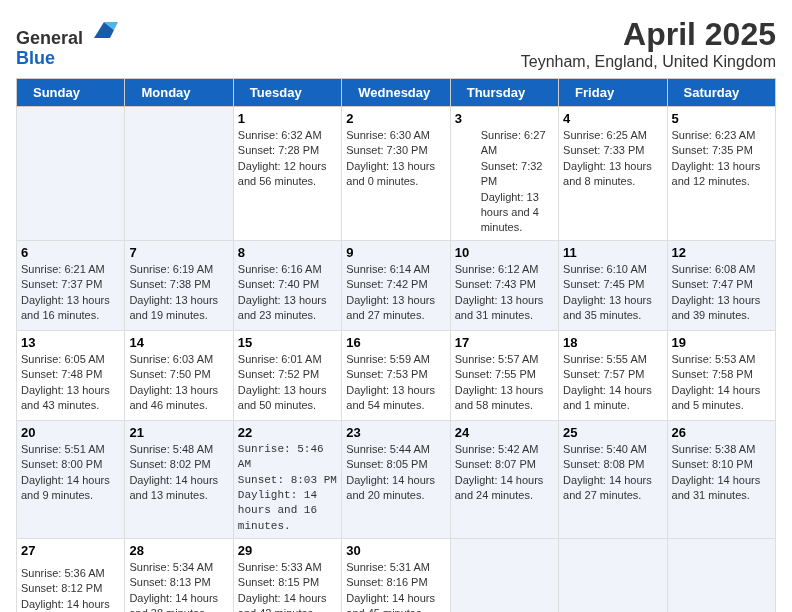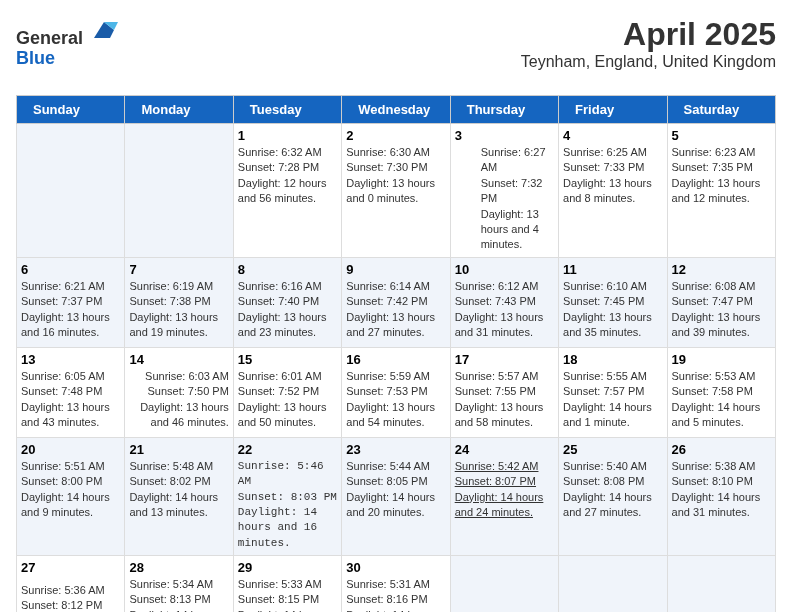--- a/index.html
+++ b/index.html
@@ -7,21 +7,21 @@
       font-family: Arial, sans-serif;
       background: #fff;
       width: 792px;
       min-height: 612px;
       padding: 16px;
     }
     .header {
       display: flex;
       justify-content: space-between;
       align-items: flex-start;
-      margin-bottom: 24px;
+      margin-bottom: 7px;
     }
     .logo {
       display: flex;
       align-items: center;
     }
     .logo-text-general {
       font-size: 18px;
       font-weight: bold;
       color: #333;
       line-height: 1.1;
@@ -211,21 +211,21 @@
       </tr>
       <tr>
         <td>
           <div class="day-num">13</div>
           <div class="day-detail" style="white-space: pre-line;">Sunrise: 6:05 AM
 Sunset: 7:48 PM
 Daylight: 13 hours and 43 minutes.</div>
         </td>
         <td>
           <div class="day-num">14</div>
-          <div class="day-detail" style="white-space: pre-line; text-align: right;">Sunrise: 6:03 AM
+          <div class="day-detail" style="white-space: pre-line;">Sunrise: 6:03 AM
 Sunset: 7:50 PM
 Daylight: 13 hours and 46 minutes.</div>
         </td>
         <td>
           <div class="day-num">15</div>
           <div class="day-detail" style="white-space: pre-line;">Sunrise: 6:01 AM
 Sunset: 7:52 PM
 Daylight: 13 hours and 50 minutes.</div>
         </td>
         <td>
@@ -273,21 +273,21 @@
 Daylight: 14 hours and 16 minutes.</div>
         </td>
         <td>
           <div class="day-num">23</div>
           <div class="day-detail" style="white-space: pre-line;">Sunrise: 5:44 AM
 Sunset: 8:05 PM
 Daylight: 14 hours and 20 minutes.</div>
         </td>
         <td>
           <div class="day-num">24</div>
-          <div class="day-detail" style="white-space: pre-line; text-decoration: underline;">Sunrise: 5:42 AM
+          <div class="day-detail" style="white-space: pre-line;">Sunrise: 5:42 AM
 Sunset: 8:07 PM
 Daylight: 14 hours and 24 minutes.</div>
         </td>
         <td>
           <div class="day-num">25</div>
           <div class="day-detail" style="white-space: pre-line;">Sunrise: 5:40 AM
 Sunset: 8:08 PM
 Daylight: 14 hours and 27 minutes.</div>
         </td>
         <td>

